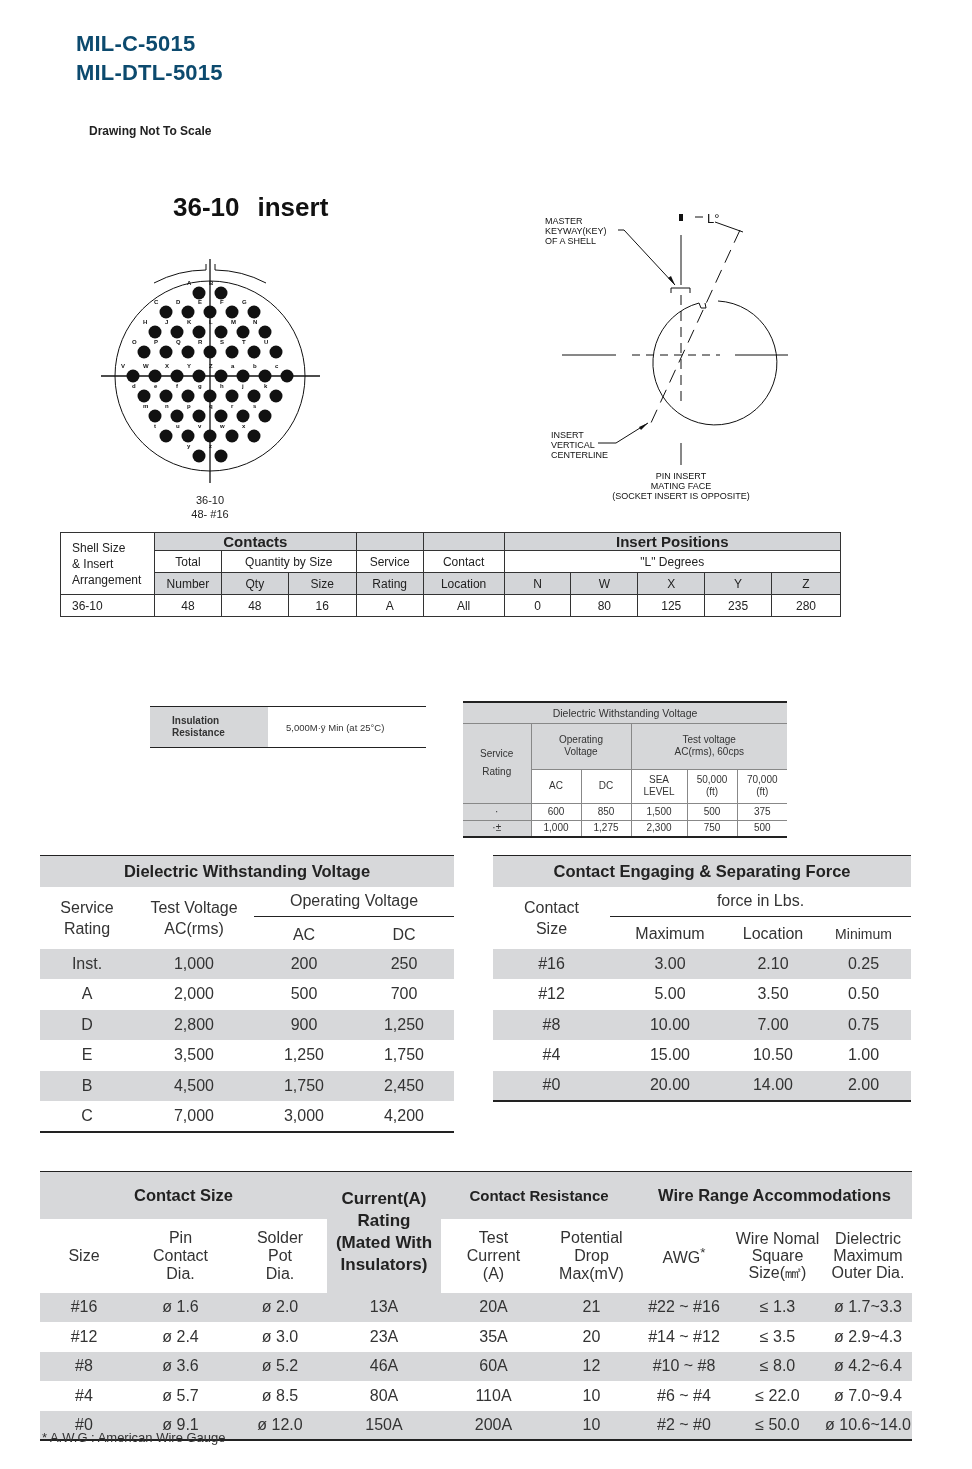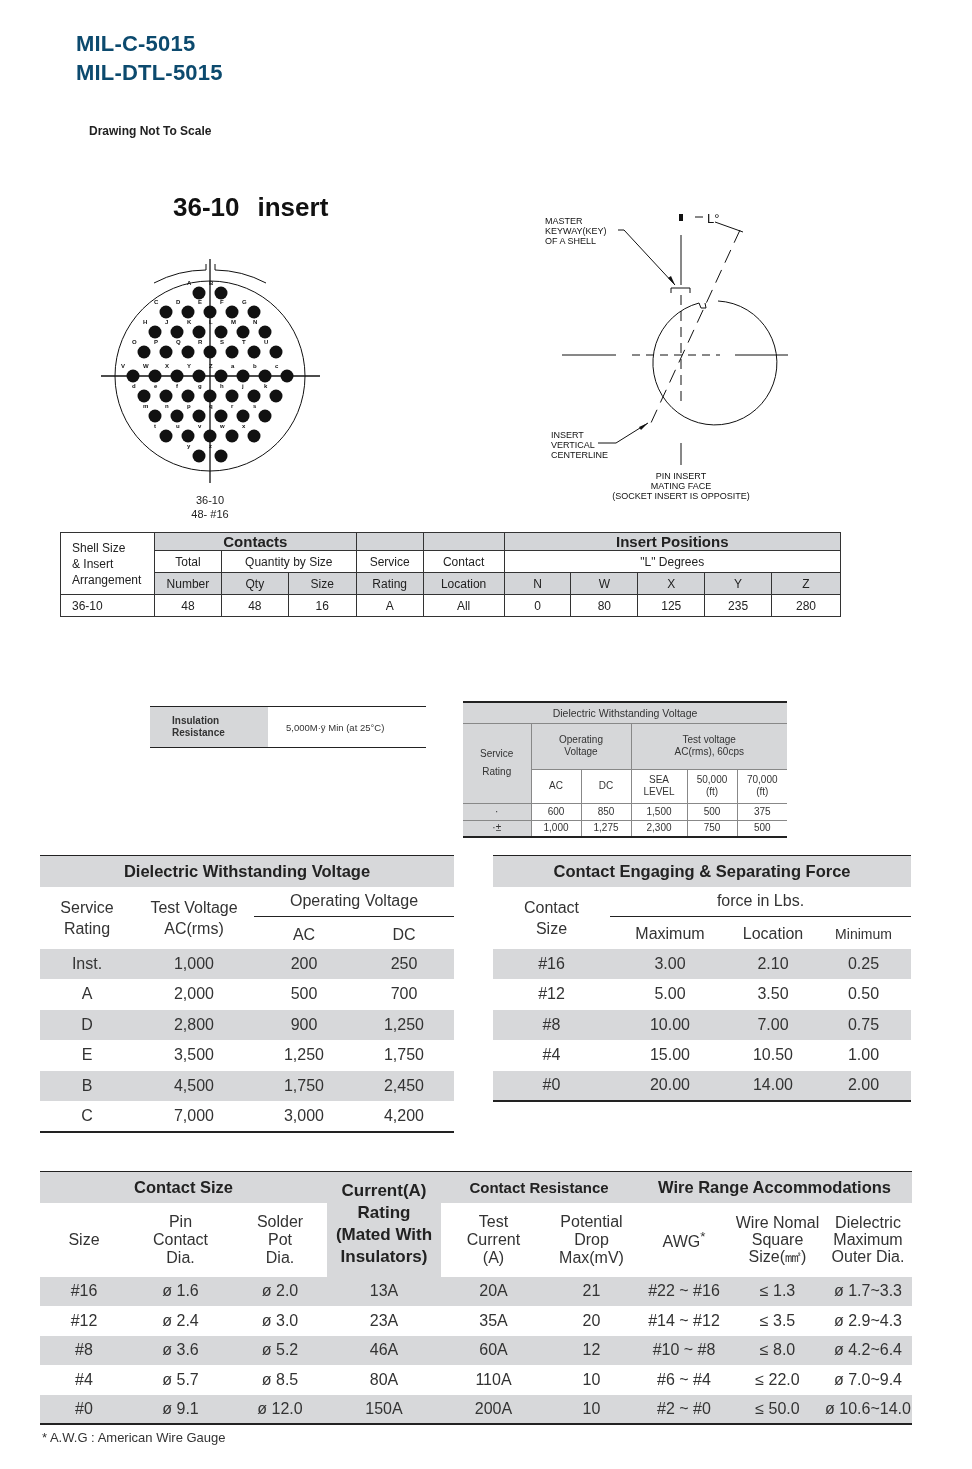--- a/index.html
+++ b/index.html
@@ -45,21 +45,21 @@
   .t-med tr.first td { border-top: 1px solid #222; }
   .t-med tr.last td { border-bottom: 2px solid #222; }
   .t-med .line { border-bottom: 1px solid #222; }
   .t-dwv2 { left: 40px; top: 855px; width: 414px; }
   .t-force { left: 493px; top: 855px; width: 418px; }
 
   
   .t-big { left: 40px; top: 1171px; width: 872px; font-size: 16px; color: #333; }
   .t-big td { text-align: center; height: 29.6px; }
   .t-big .g { background: #d7d8da; }
-  .t-big .hdr { font-weight: bold; font-size: 16.5px; color: #222; height: 31px; }
+  .t-big .hdr { font-weight: bold; font-size: 16.5px; color: #222; height: 47px; }
   .t-big tr.first td { border-top: 1px solid #222; }
   .t-big tr.last td { border-bottom: 2px solid #222; }
   .t-big .sub td { line-height: 18px; height: 74px; }
   .t-big .bold { font-weight: bold; color: #222; line-height: 22px; }
   .footnote { left: 42px; top: 1430px; font-size: 13px; color: #333; }
 </style>
 </head>
 <body>
 
 <div class="abs title" style="top:31px;">MIL-C-5015</div>

